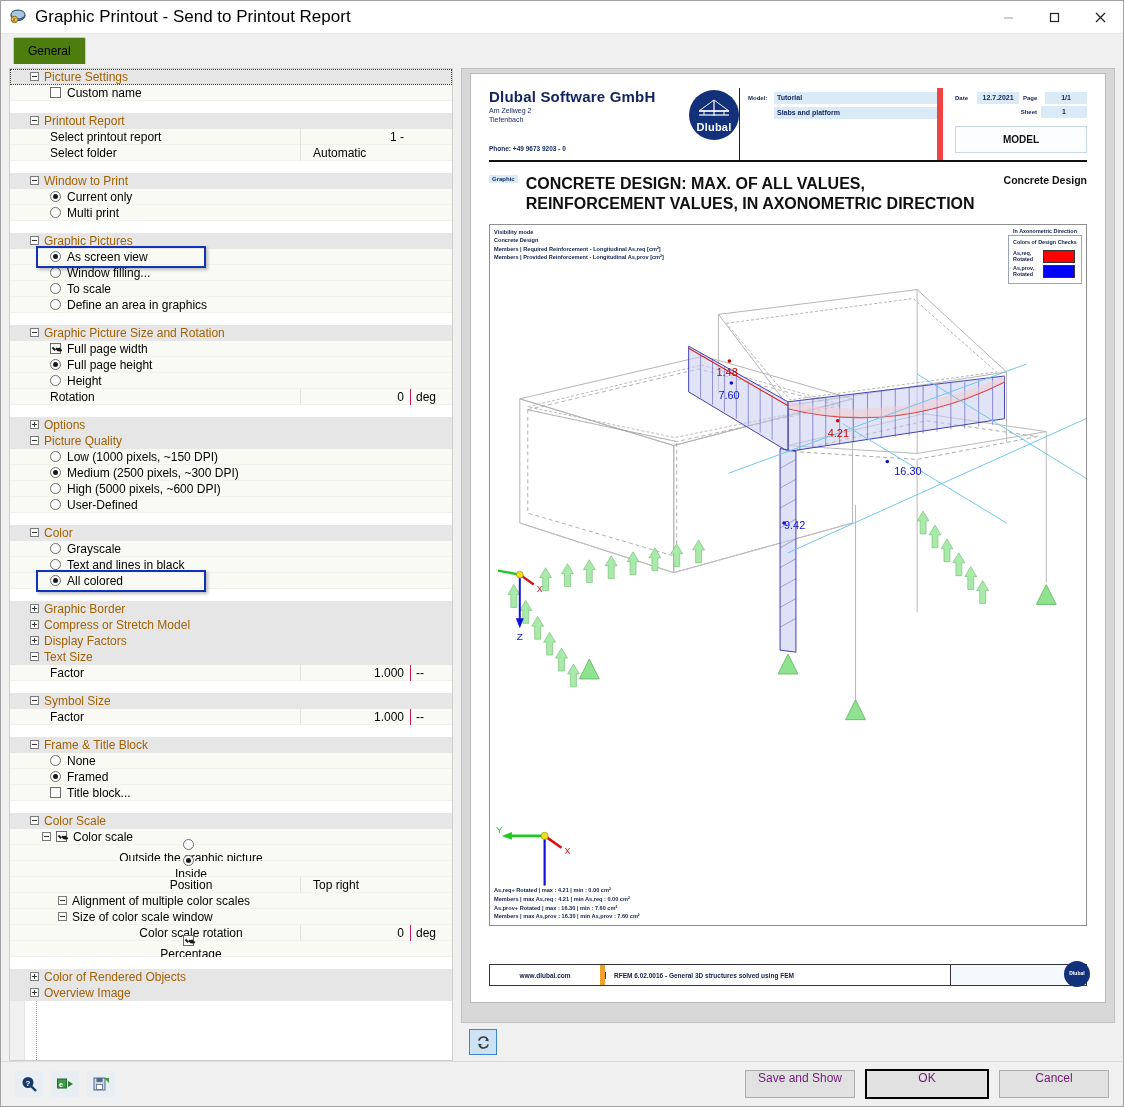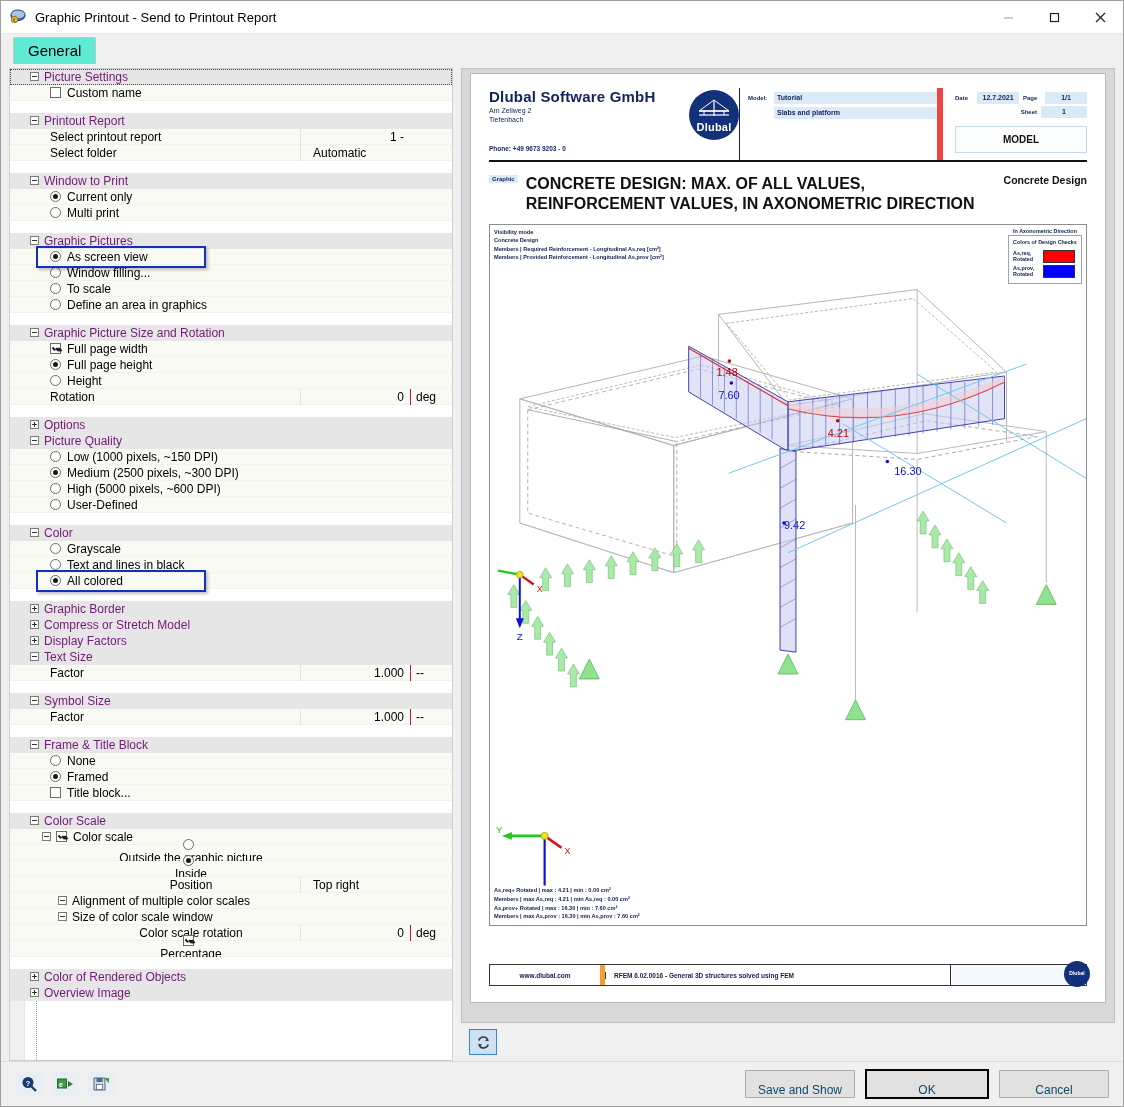--- a/index.html
+++ b/index.html
@@ -27,44 +27,44 @@
     background: #ffffff;
     display: flex; align-items: center;
     border-bottom: 1px solid #e8e8e8;
   }
   .title-icon {
     width: 18px; height: 18px;
     margin-left: 8px; margin-right: 8px;
     position: relative;
   }
   .title-text {
-    font-size: 13px; color: #000;
+    font-size: 17px; color: #000;
     flex: 1;
   }
   .win-btns { display: flex; height: 32px; }
   .win-btn {
     width: 46px; height: 32px;
     display: flex; align-items: center; justify-content: center;
     font-size: 13px; color: #333;
     cursor: default;
   }
   
   .tabstrip {
     height: 30px; min-height: 30px;
     background: #f0f0f0;
     padding-left: 12px;
     display: flex; align-items: flex-end;
   }
   .tab {
     height: 26px; line-height: 26px;
     padding: 0 14px;
-    background: #5eead4;
+    background: #4d7c0f;
     border: 1px solid #c6c6c6;
     border-bottom: none;
-    font-size: 15px;
+    font-size: 12px;
     border-radius: 2px 2px 0 0;
   }
   
   .content {
     flex: 1;
     display: flex;
     position: relative;
     background: #f0f0f0;
     overflow: hidden;
   }
@@ -86,21 +86,21 @@
   }
   .tree-inner { position: relative; }
   
   .grp {
     background: #e6e6e6;
     height: 16px; line-height: 16px;
     display: flex; align-items: center;
     padding-left: 18px;
     position: relative;
     font-size: 12px;
-    color: #701a75;
+    color: #a16207;
   }
   .grp.dotted { outline: 1px dotted #444; outline-offset: -1px; }
   .expander {
     position: absolute; left: 20px; top: 3px;
     width: 9px; height: 9px;
     border: 1px solid #7a7a7a;
     background: #fff;
     box-sizing: border-box;
   }
   .expander::before {
@@ -341,22 +341,22 @@
   .tool-btn {
     width: 26px; height: 24px; margin-right: 8px;
     background: #e9eef3; border: 1px solid transparent;
     display: flex; align-items: center; justify-content: center;
   }
   .spacer-flex { flex: 1; }
   .dlg-btn {
     height: 26px; min-width: 88px;
     background: #e1e1e1; border: 1px solid #adadad;
     font-size: 12px; font-family: "Liberation Sans", sans-serif;
-    margin-left: 10px; color: #0c4a6e;
-    display: inline-flex; align-items: flex-end; justify-content: center;
+    margin-left: 10px; color: #701a75;
+    display: inline-flex; align-items: flex-start; justify-content: center;
     padding: 0 10px;
   }
   .dlg-btn.primary { border: 2px solid #000000; background: #e1e1e1; }
   
   .tree-scroll-left {
     position: absolute; left: 0; top: 0; bottom: 0; width: 14px;
     background: #f0f0f0; border-right: 1px solid #e5e5e5;
   }
   .dotline {
     position: absolute; left: 26px; top: 0; bottom: 0; width: 1px;

